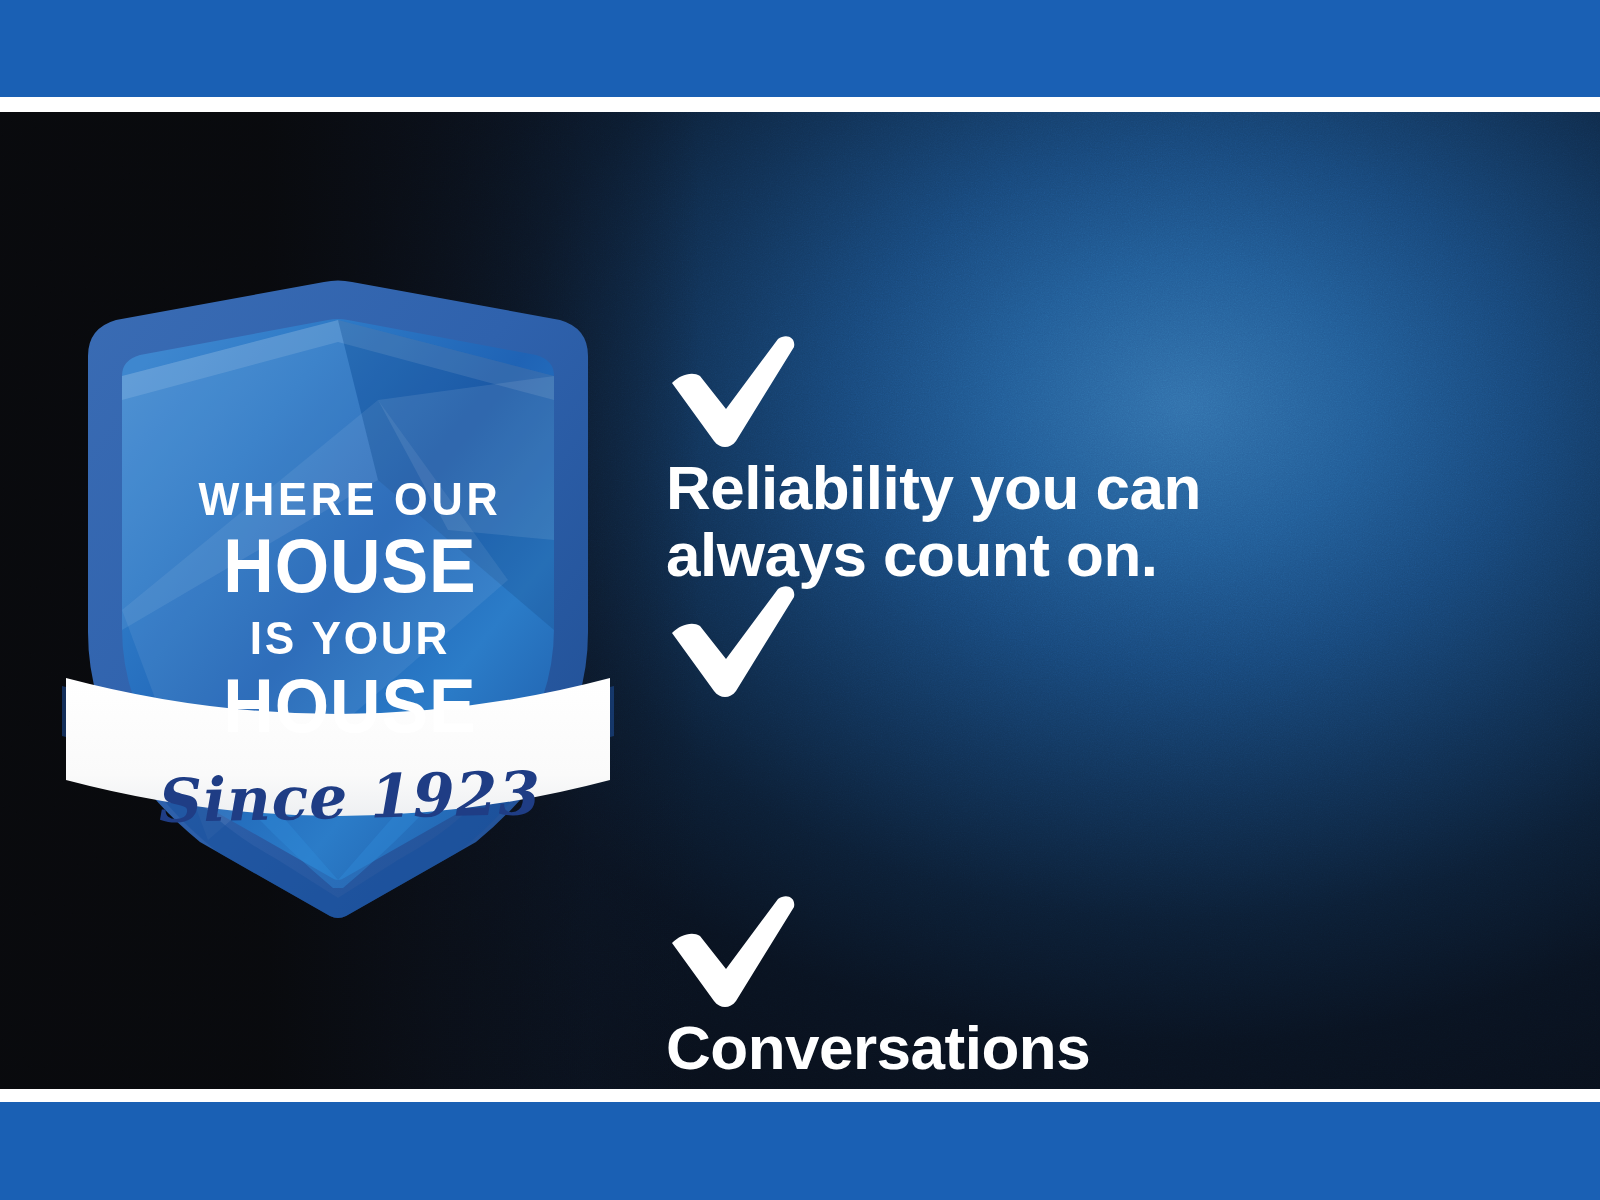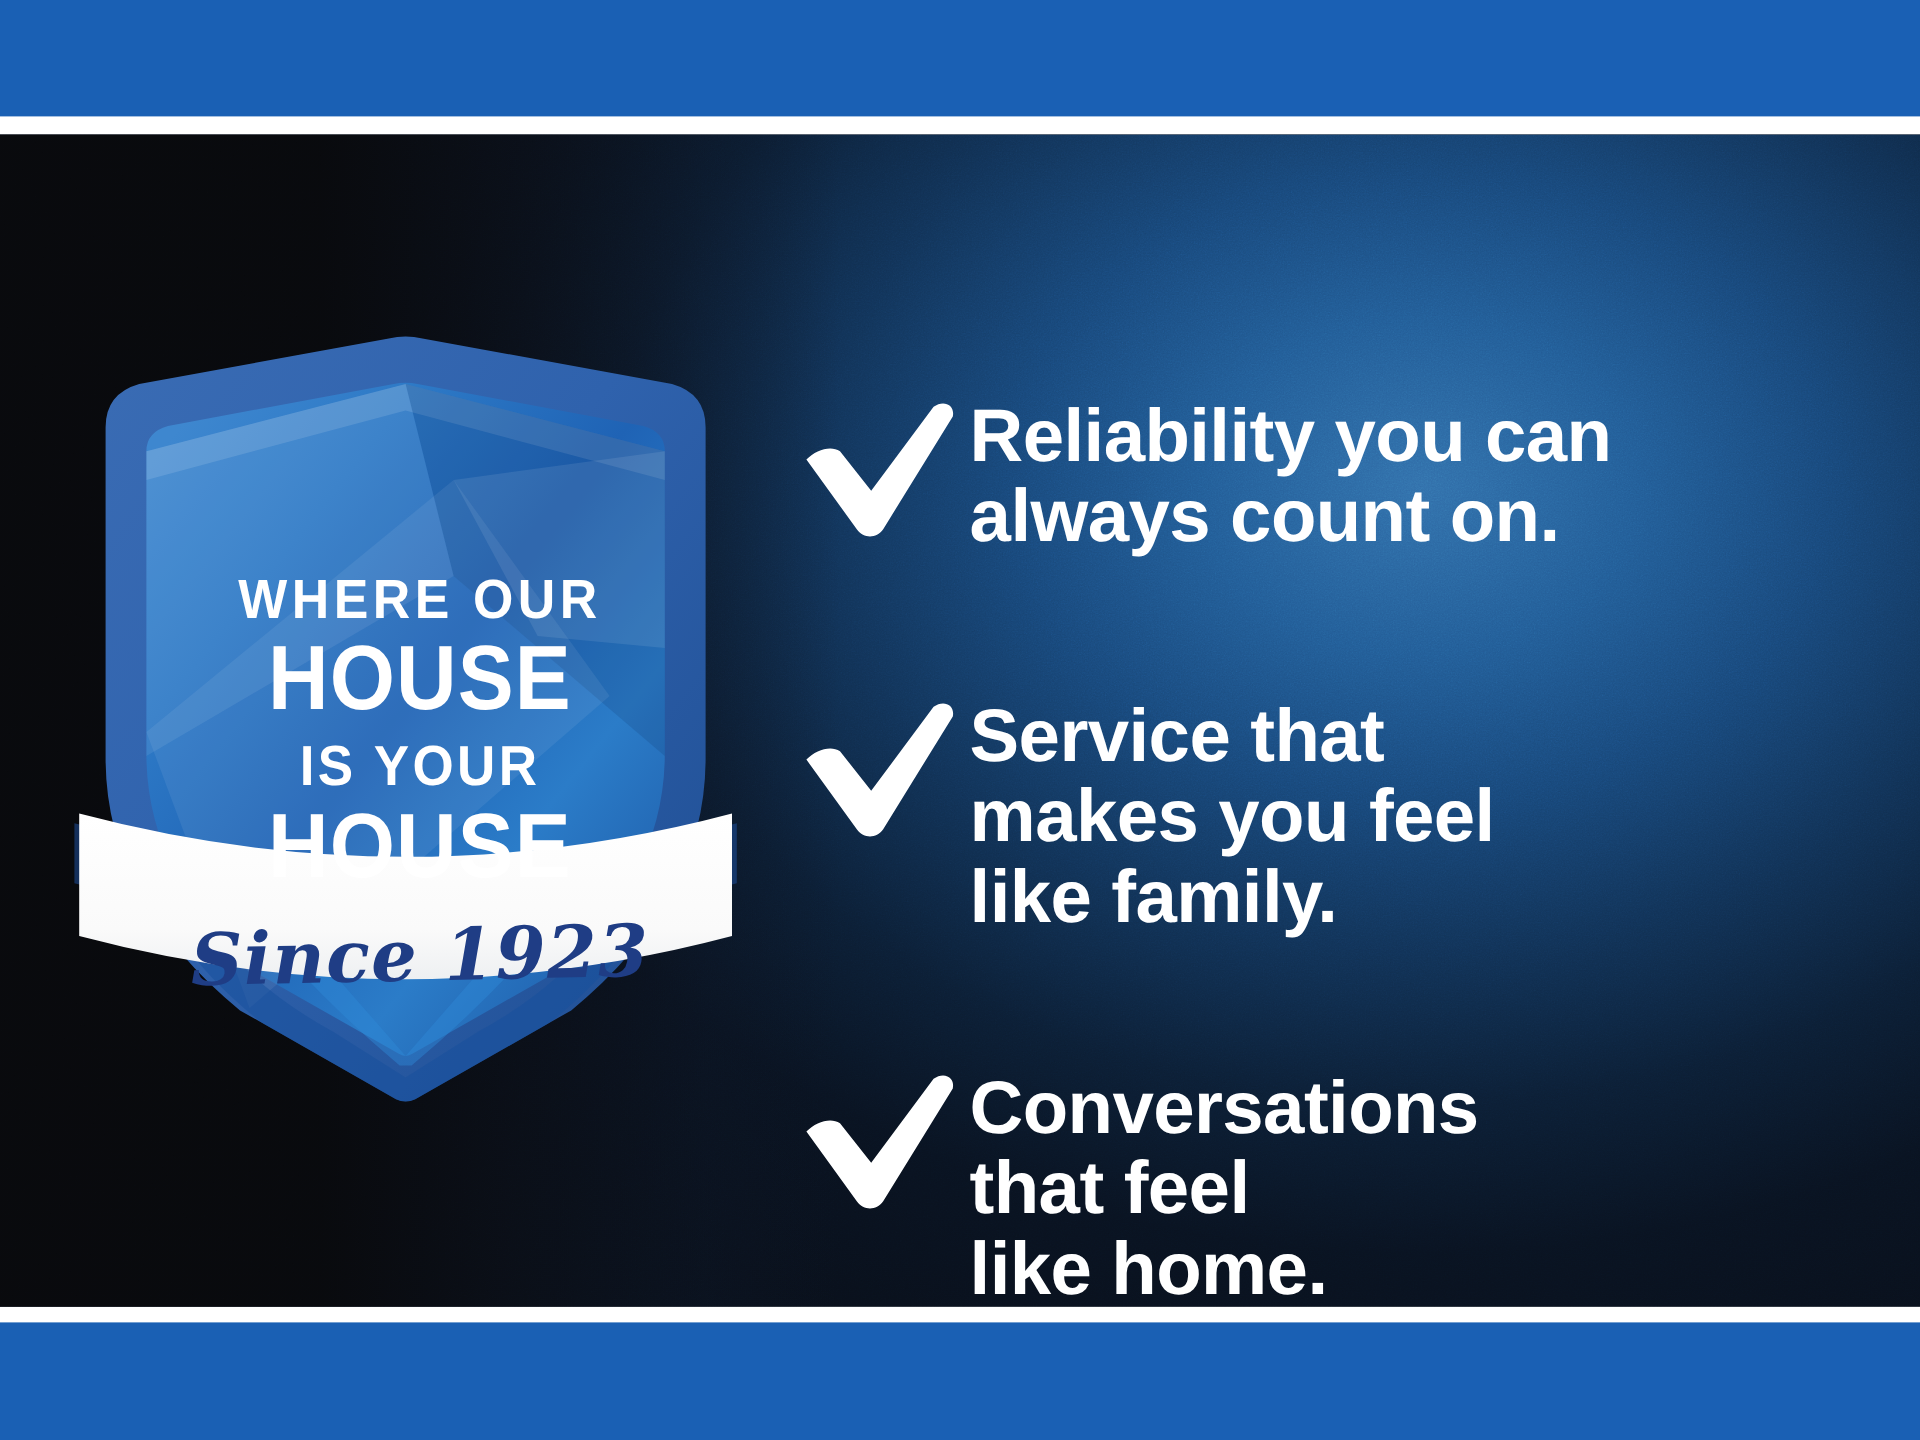--- a/index.html
+++ b/index.html
@@ -107,20 +107,21 @@
   .bullets {
     position:absolute;
     left:666px; top:175px;
     width:880px;
   }
   .bullet {
     position:absolute;
     left:0; width:880px;
     display:flex;
     align-items:flex-start;
+    flex-direction:column;
   }
   .bullet.b1 { top:40px; }
   .bullet.b2 { top:290px; }
   .bullet.b3 { top:600px; }
 
   .check {
     flex:0 0 auto;
     width:132px; height:120px;
     margin-right:10px;
     margin-top:4px;
@@ -239,23 +240,20 @@
         <div class="btext">Reliability you can
 always count on.</div>
       </div>
 
       <div class="bullet b2">
         <span class="check">
           <svg viewBox="0 0 132 120" xmlns="http://www.w3.org/2000/svg">
             <path d="M 6,52 C 14,44 26,40 34,45 L 60,78 L 112,8 C 120,2 130,6 128,16 L 70,110 C 64,118 54,118 48,110 Z" fill="#ffffff"></path>
           </svg>
         </span>
-        <div class="btext">Service that
-makes you feel
-like family.</div>
       </div>
 
       <div class="bullet b3">
         <span class="check">
           <svg viewBox="0 0 132 120" xmlns="http://www.w3.org/2000/svg">
             <path d="M 6,52 C 14,44 26,40 34,45 L 60,78 L 112,8 C 120,2 130,6 128,16 L 70,110 C 64,118 54,118 48,110 Z" fill="#ffffff"></path>
           </svg>
         </span>
         <div class="btext">Conversations
 that feel

